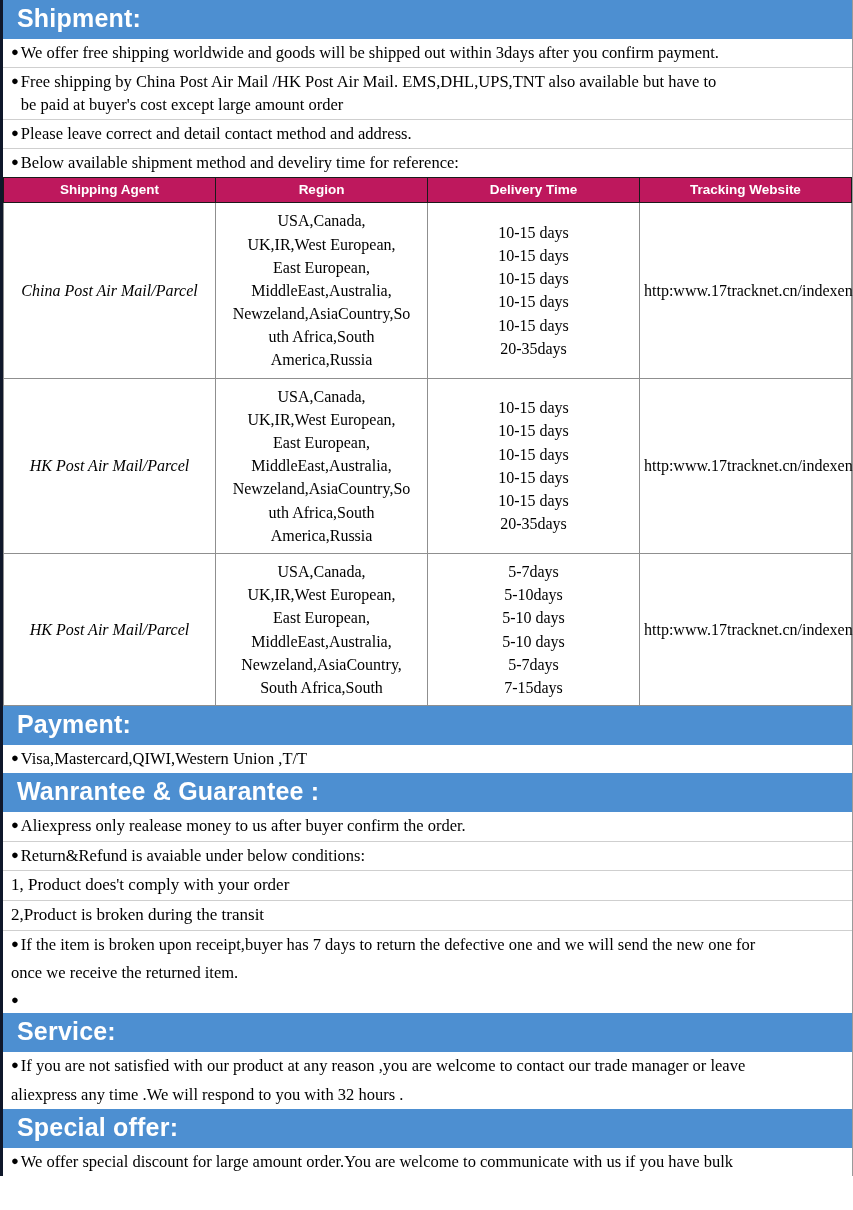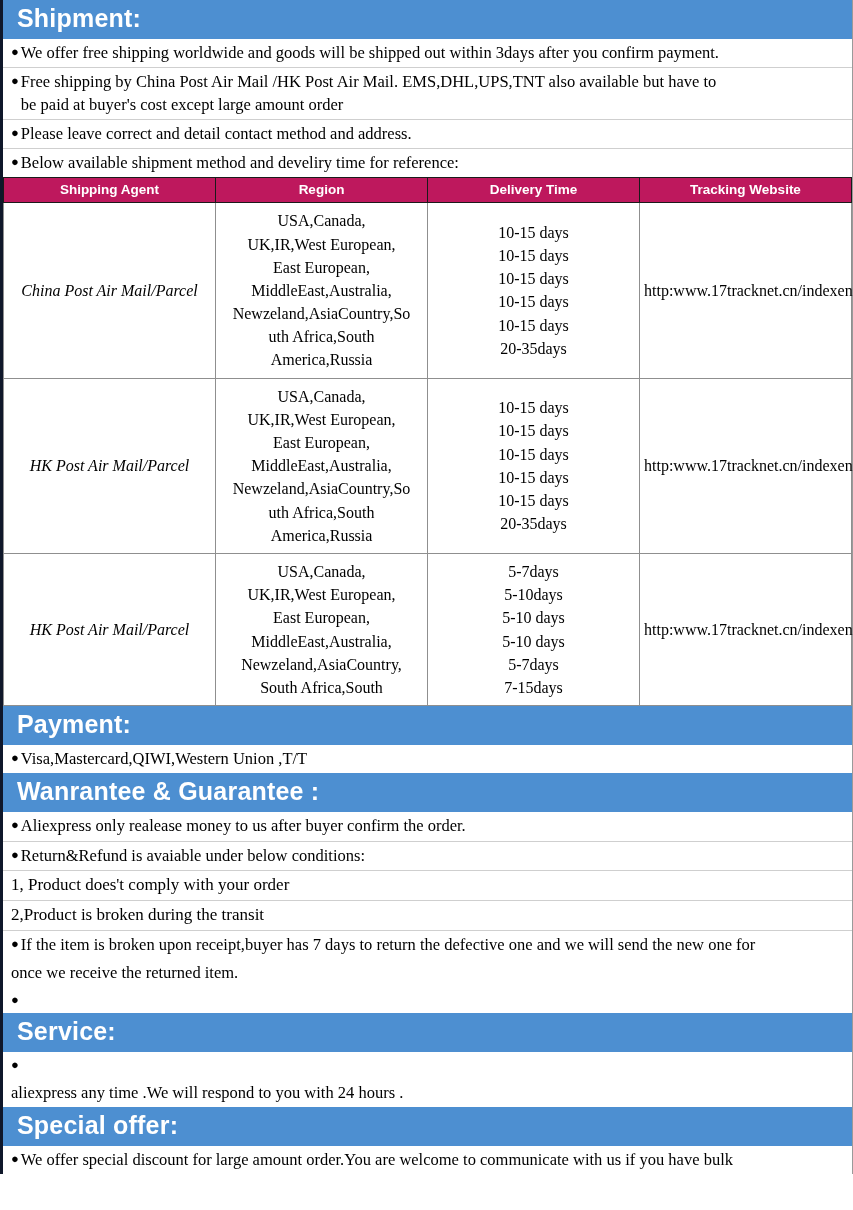--- a/index.html
+++ b/index.html
@@ -200,22 +200,23 @@
     <span class="bl-text">If the item is broken upon receipt,buyer has 7 days to return the defective one and we will send the new one for</span>
   </div>
   <div class="footnote">once we receive the returned item.</div>
   <div class="bullet-line noborder">
     <span class="dot">●</span>
   </div>
 
   <div class="section-header">Service:</div>
   <div class="bullet-line noborder">
     <span class="dot">●</span>
-  </div>
-  <div class="footnote">aliexpress any time .We will respond to you with 24 hours .</div>
+    <span class="bl-text">If you are not satisfied with our product at any reason ,you are welcome to contact our trade manager or leave</span>
+  </div>
+  <div class="footnote">aliexpress any time .We will respond to you with 32 hours .</div>
 
   <div class="section-header">Special offer:</div>
   <div class="bullet-line noborder">
     <span class="dot">●</span>
     <span class="bl-text">We offer special discount for large amount order.You are welcome to communicate with us if you have bulk</span>
   </div>
 
 </div>
 
 </body></html>

